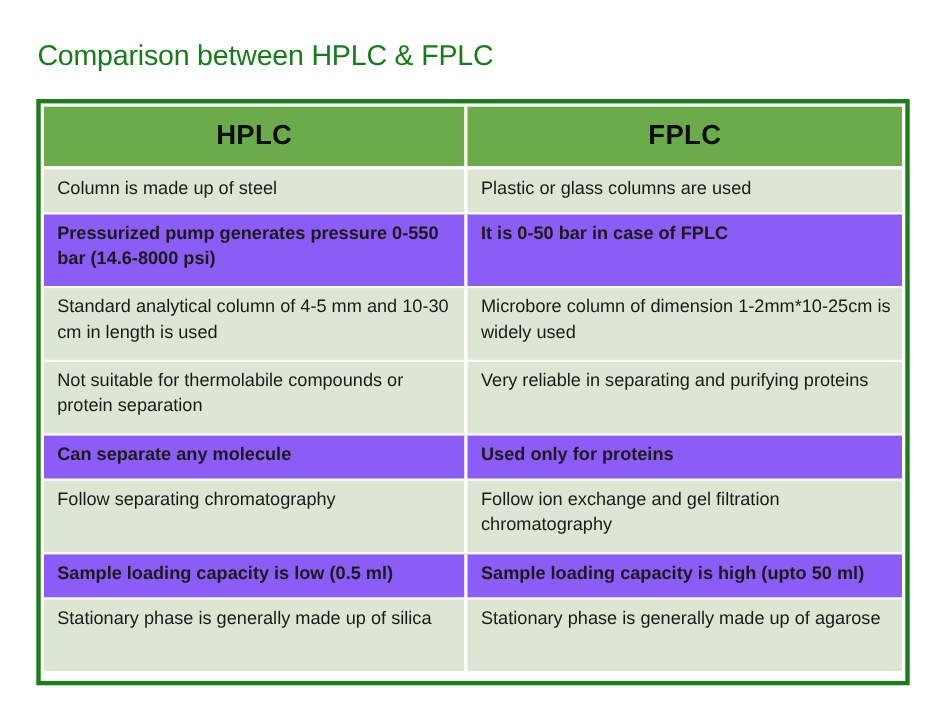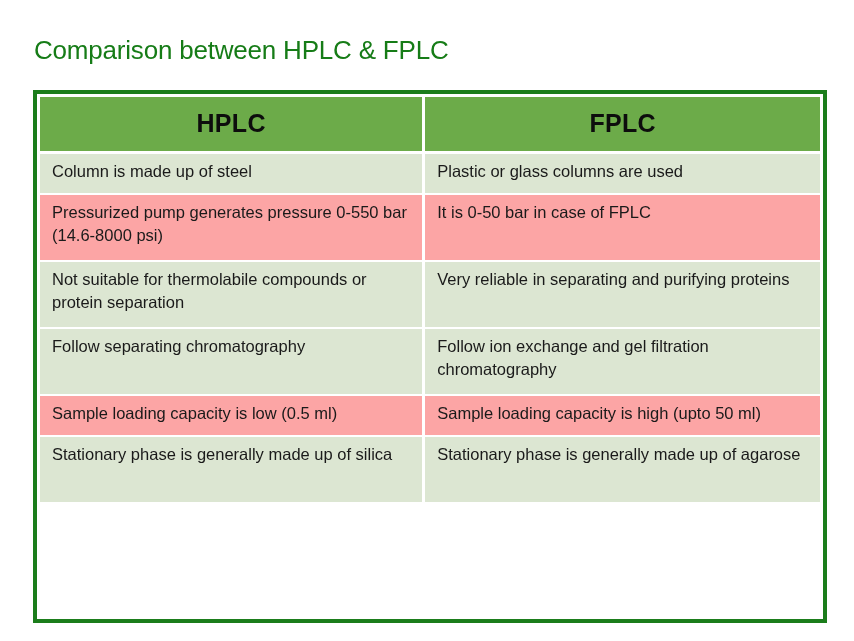--- a/index.html
+++ b/index.html
@@ -81,21 +81,21 @@
     line-height: 23px;
     padding: 6px 10px 7px 12px;
     vertical-align: top;
     border-right: 3px solid #ffffff;
     border-bottom: 2px solid #ffffff;
     word-wrap: break-word;
   }
   .cmp-table tbody td:last-child { border-right: none; }
 
   .cmp-table tbody tr.band-a td { background: #dce6d2; }
-  .cmp-table tbody tr.band-b td { background: #fca5a5; }
+  .cmp-table tbody tr.band-b td { background: #8b5cf6; font-weight: bold; }
 
   .cmp-table tbody tr.tall td { height: 52px; }
   .cmp-table tbody tr.short td { height: 26px; }
 </style>
 </head>
 <body>
 
 <div class="slide">
 
   <div class="page-title">Comparison between HPLC &amp; FPLC</div>
@@ -115,22 +115,30 @@
       <tbody>
         <tr class="band-a short">
           <td>Column is made up of steel</td>
           <td>Plastic or glass columns are used</td>
         </tr>
         <tr class="band-b tall">
           <td>Pressurized pump generates pressure 0-550 bar (14.6-8000 psi)</td>
           <td>It is 0-50 bar in case of FPLC</td>
         </tr>
         <tr class="band-a tall">
+          <td>Standard analytical column of 4-5 mm and 10-30 cm in length is used</td>
+          <td>Microbore column of dimension 1-2mm*10-25cm is widely used</td>
+        </tr>
+        <tr class="band-a tall">
           <td>Not suitable for thermolabile compounds or protein separation</td>
           <td>Very reliable in separating and purifying proteins</td>
+        </tr>
+        <tr class="band-b short">
+          <td>Can separate any molecule</td>
+          <td>Used only for proteins</td>
         </tr>
         <tr class="band-a tall">
           <td>Follow separating chromatography</td>
           <td>Follow ion exchange and gel filtration chromatography</td>
         </tr>
         <tr class="band-b short">
           <td>Sample loading capacity is low (0.5 ml)</td>
           <td>Sample loading capacity is high (upto 50 ml)</td>
         </tr>
         <tr class="band-a tall">

